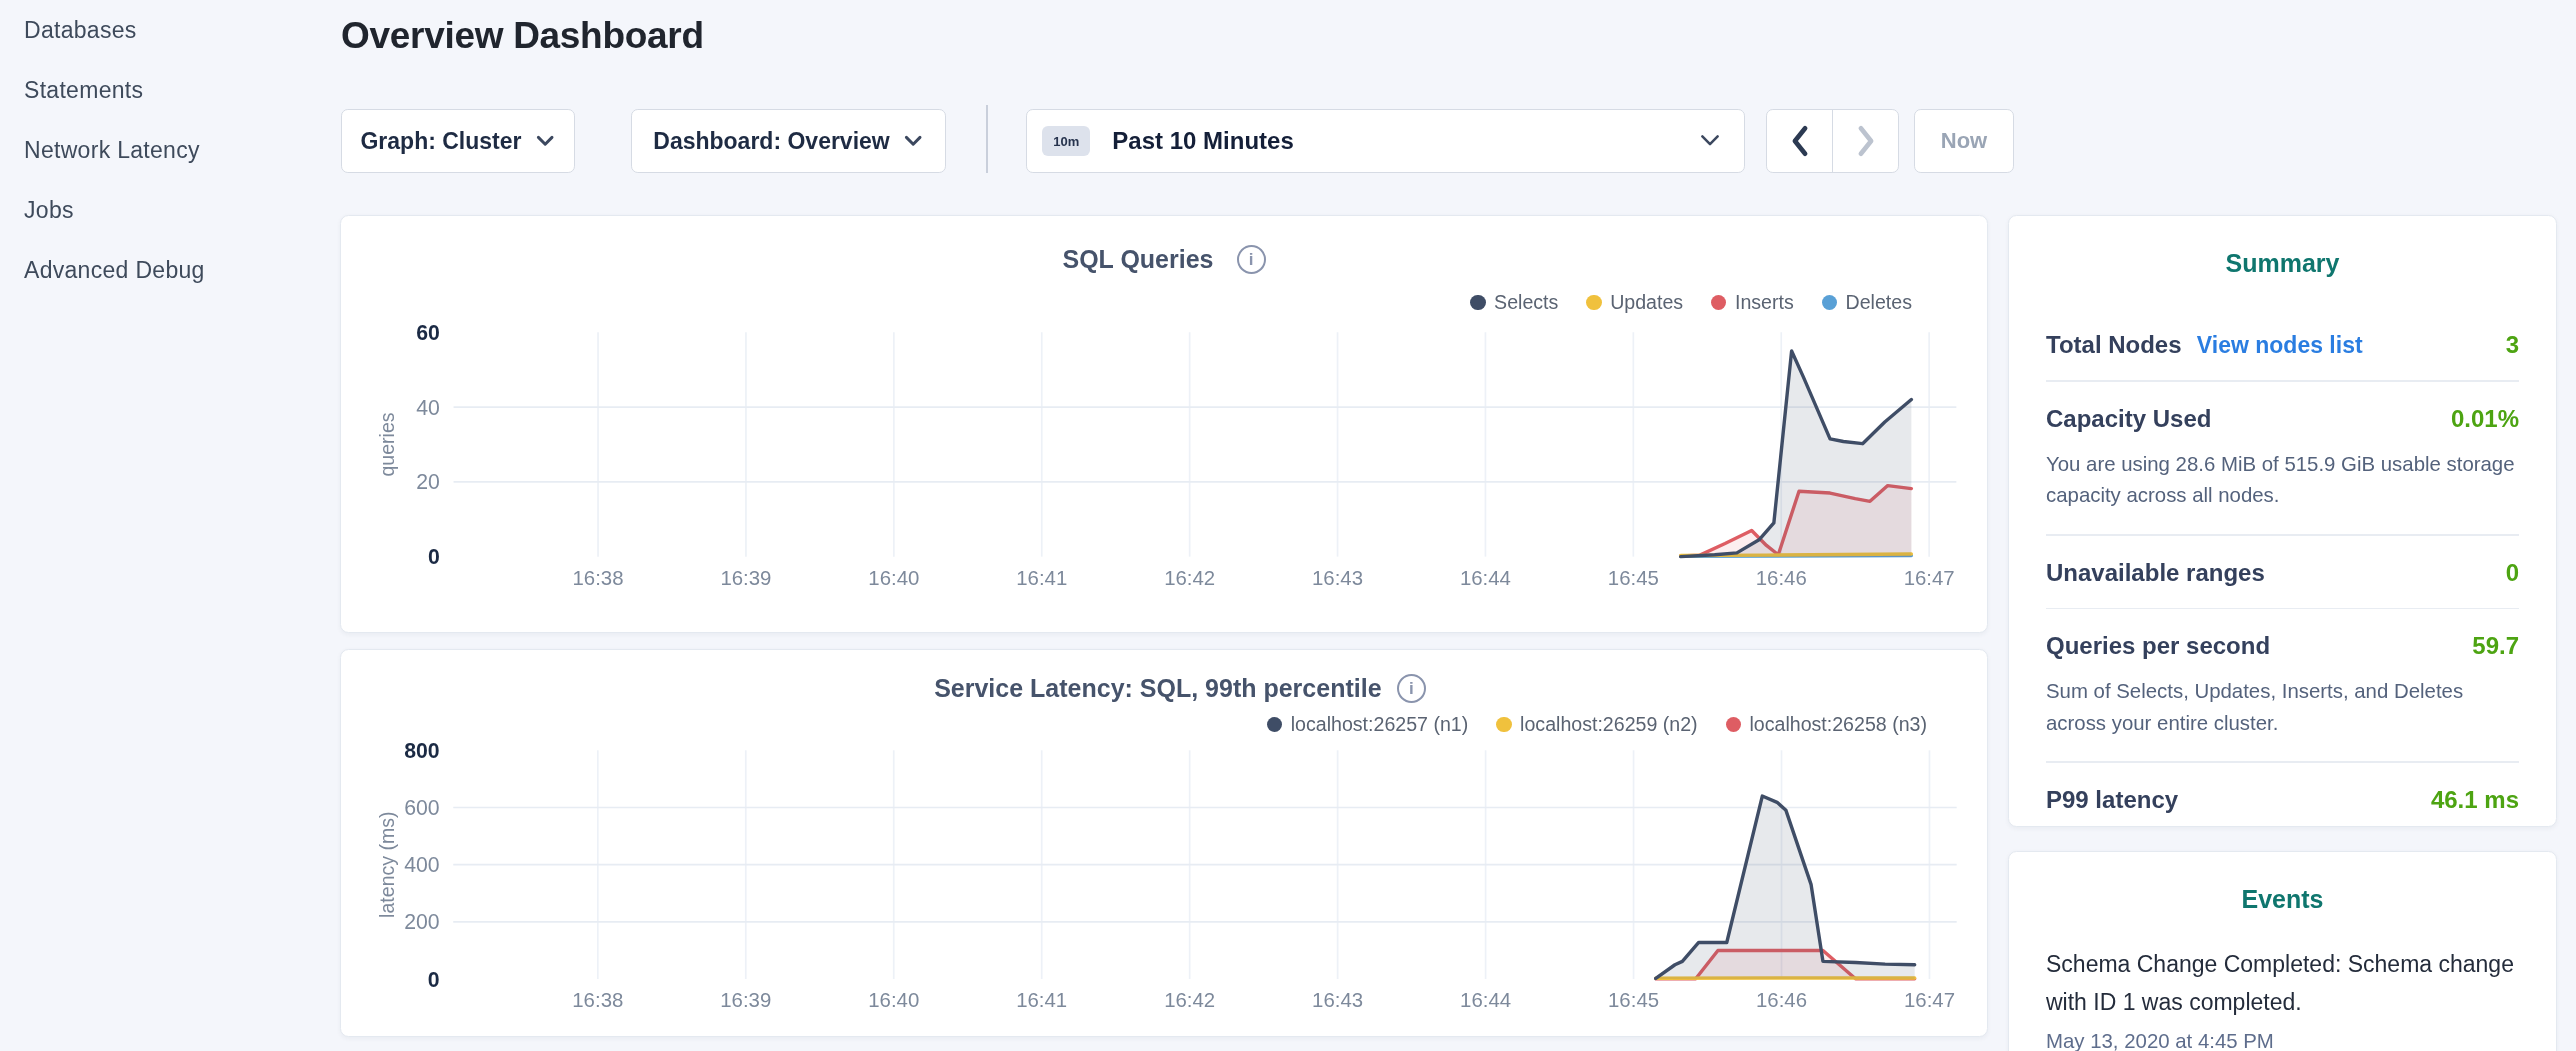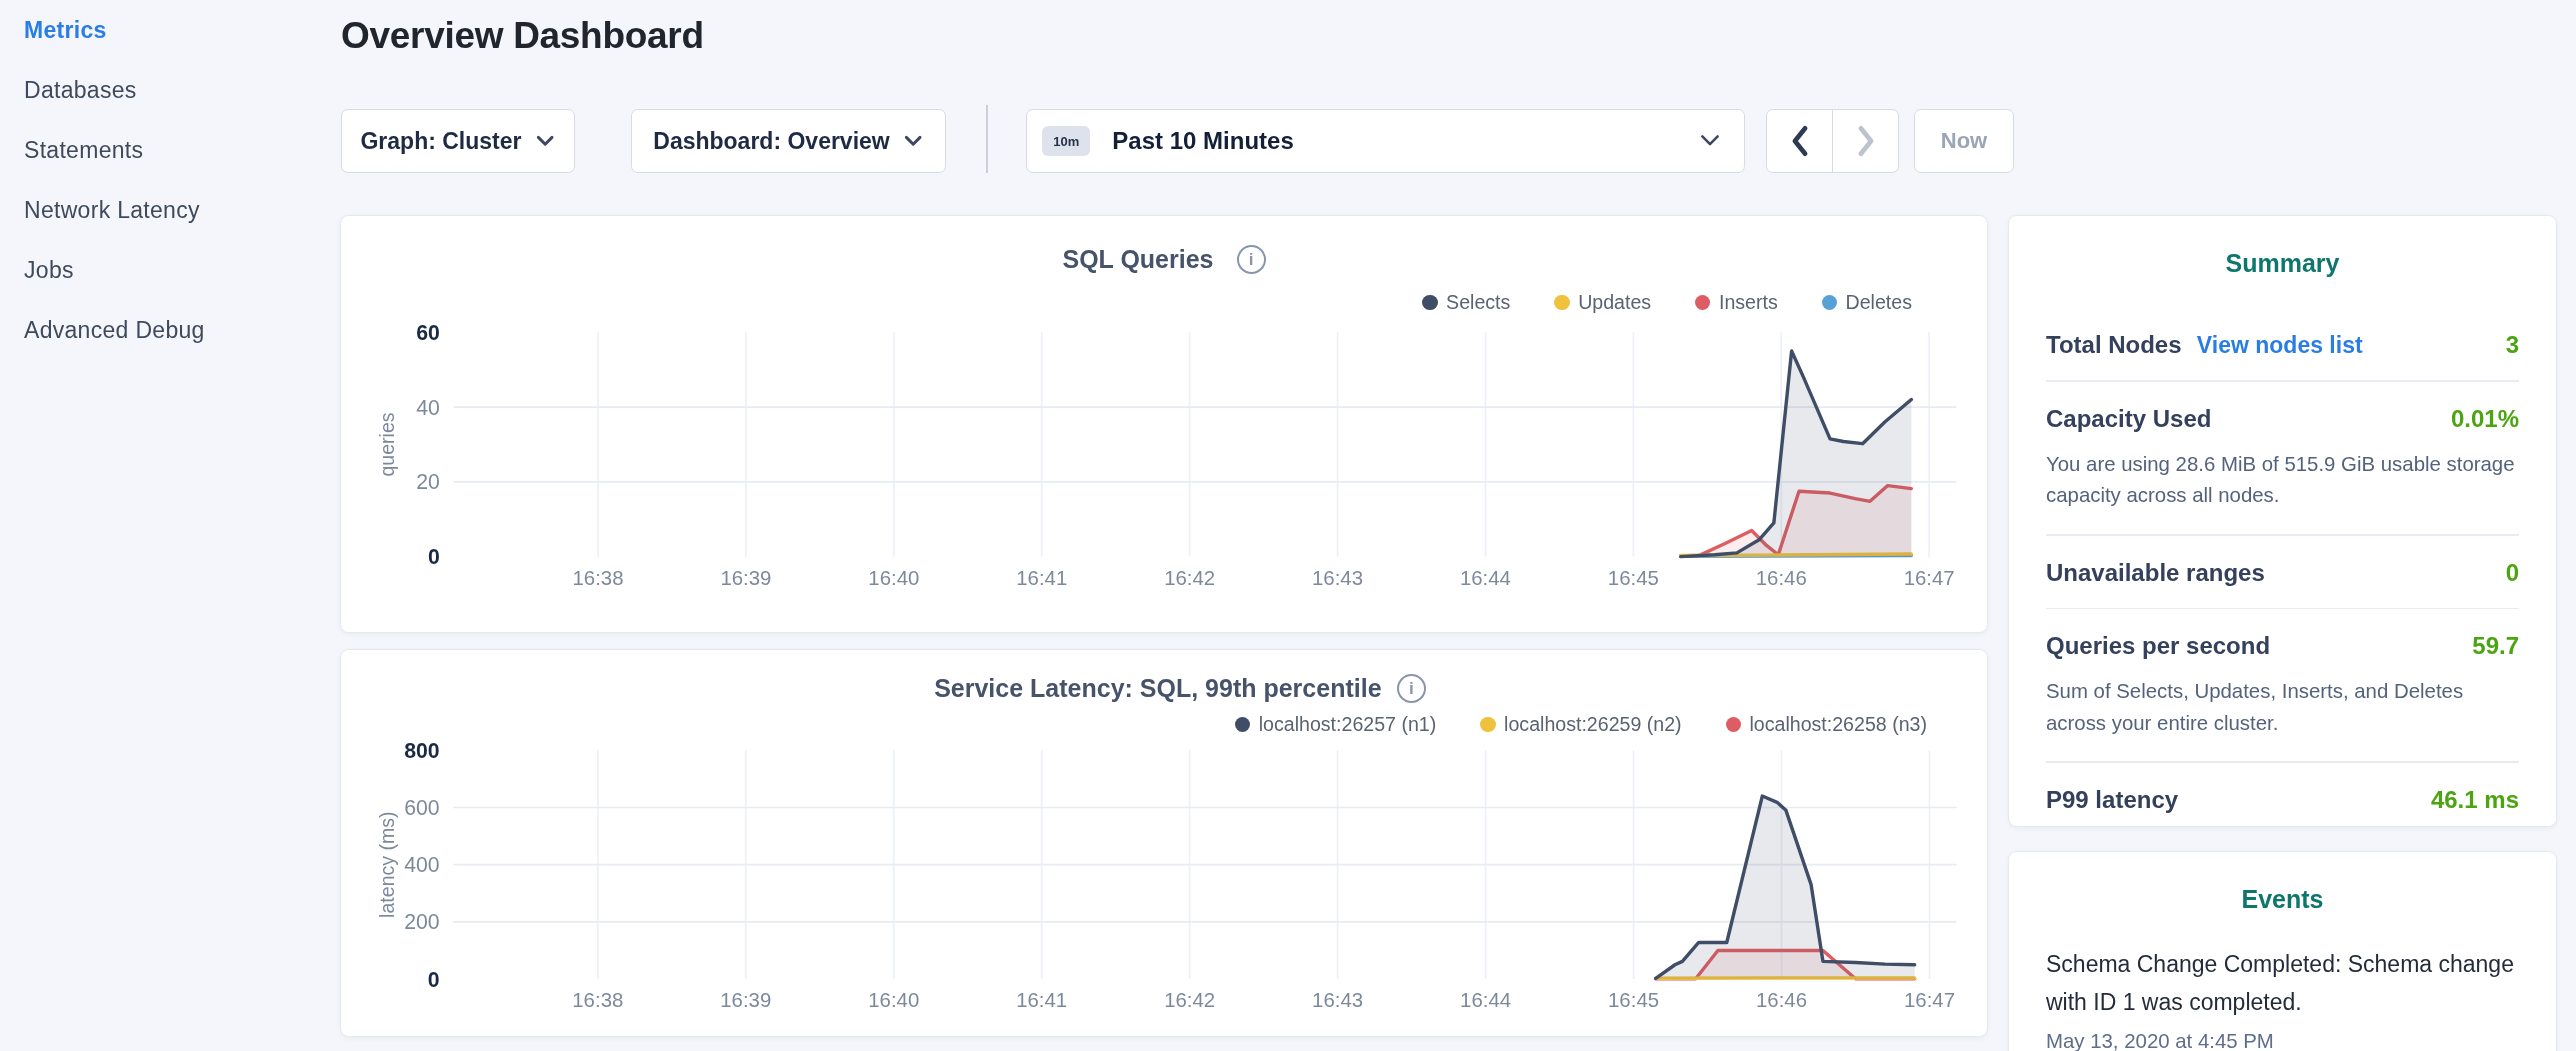--- a/index.html
+++ b/index.html
@@ -41,21 +41,21 @@
   #summary-card { left:2008px; top:215px; width:549px; height:612px; }
   #events-card  { left:2008px; top:851px; width:549px; height:255px; }
 
   .chart-title-row { display:flex; align-items:center; justify-content:center; gap:15.3px; }
   #chart-card-1 .chart-title-row { margin-top:29px;gap:23px; }
   #chart-card-2 .chart-title-row { margin-top:24px;padding-left:32px; }
   .chart-title { font-size:25px; font-weight:700; color:#46536b; }
   .info-icon { width:29px; height:29px; border:2.6px solid #8a94ad; border-radius:50%;
                display:flex; align-items:center; justify-content:center;
                font-size:17px; font-weight:700; color:#8a94ad; cursor:pointer; }
-  .chart-legend { position:absolute; display:flex; gap:44px;justify-content:center; }
+  .chart-legend { position:absolute; display:flex; gap:28px;justify-content:center; }
   #chart-card-1 .chart-legend { top:75px; right:75px; }
   #chart-card-2 .chart-legend { top:63px; right:60px; }
   .legend-item { display:flex; align-items:center; gap:8.5px; font-size:19.6px; color:#5a6372; }
   .legend-dot { width:15.3px; height:15.3px; border-radius:50%; }
   .chart-svg-wrap { position:absolute; left:17px; }
   #chart-card-1 .chart-svg-wrap { top:95px; }
   #chart-card-2 .chart-svg-wrap { top:78px; }
   svg text { font-family:"Liberation Sans", sans-serif; }
 
   
@@ -72,21 +72,20 @@
   .events-body { padding:0 37px; }
   .event-msg { margin-top:32px; font-size:23px; color:#242c3b; line-height:1.65; }
   .event-ts { margin-top:8.5px; font-size:20.4px; color:#5e6d8c; }
 </style>
 </head>
 <body>
 
 <div class="app">
 
   <nav class="sidebar" id="sidebar">
-      <div class="nav-item active">Metrics</div>
       <div class="nav-item">Databases</div>
       <div class="nav-item">Statements</div>
       <div class="nav-item">Network Latency</div>
       <div class="nav-item">Jobs</div>
       <div class="nav-item">Advanced Debug</div>
     </nav>
 
   <h1 class="page-title">Overview Dashboard</h1>
 
   <div class="ctl" id="graph-dd">

